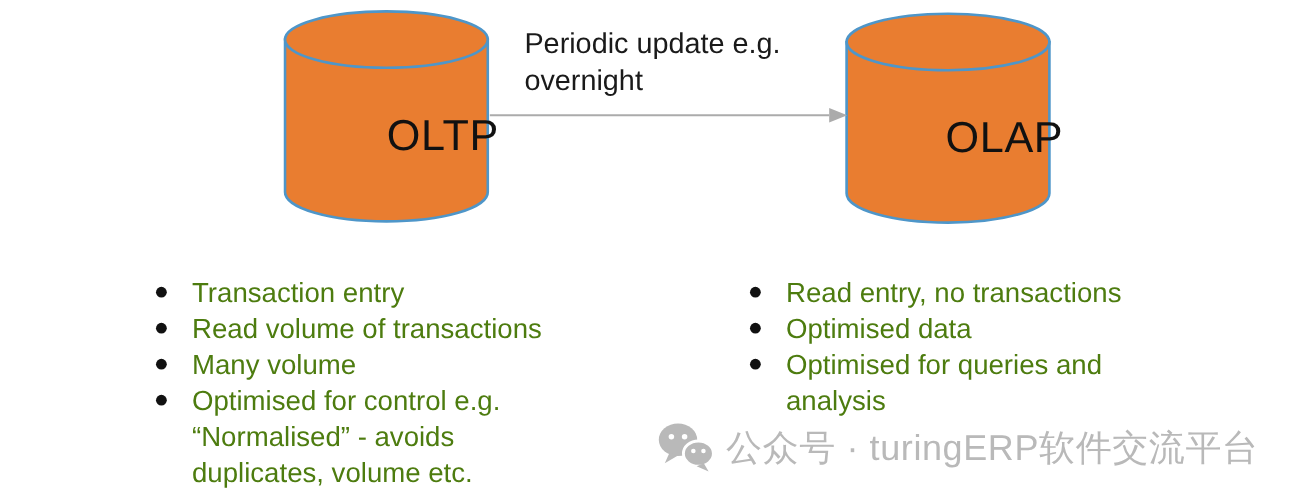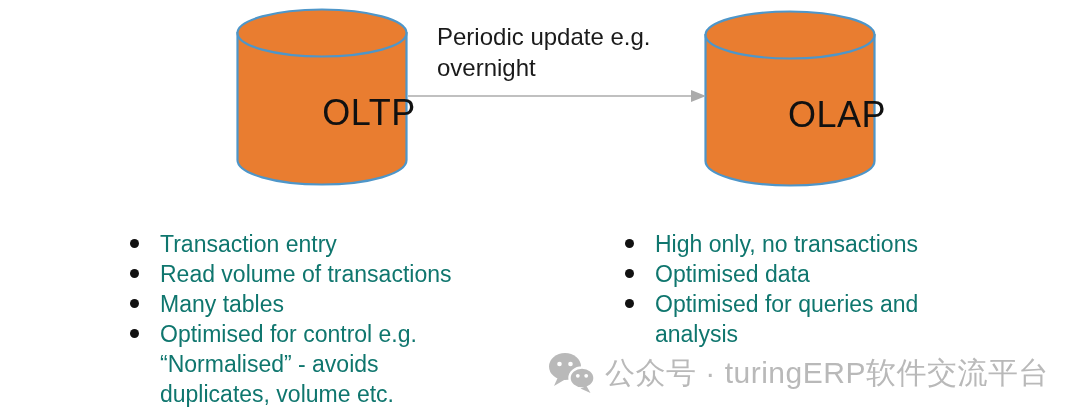--- a/index.html
+++ b/index.html
@@ -47,21 +47,21 @@
     margin: 0; padding: 0;
     list-style: none;
   }
   ul.bullets.left  { left: 130px; top: 229px; width: 352px; }
   ul.bullets.right { left: 625px; top: 229px; width: 352px; }
   ul.bullets li {
     display: flex;
     align-items: flex-start;
     font-size: 23px;
     line-height: 30px;
-    color: #0f766e;
+    color: #4d7c0f;
   }
   .bullet-dot {
     flex: none;
     width: 9px; height: 9px;
     margin-top: 10px;
     margin-right: 21px;
     border-radius: 50%;
     background: #111111;
   }
   .bullet-text { flex: 1 1 auto; }
@@ -112,32 +112,32 @@
     <li>
       <span class="bullet-dot"></span>
       <span class="bullet-text">Transaction entry</span>
     </li>
     <li>
       <span class="bullet-dot"></span>
       <span class="bullet-text">Read volume of transactions</span>
     </li>
     <li>
       <span class="bullet-dot"></span>
-      <span class="bullet-text">Many tables</span>
+      <span class="bullet-text">Many volume</span>
     </li>
     <li>
       <span class="bullet-dot"></span>
       <span class="bullet-text">Optimised for control e.g. “Normalised” - avoids duplicates, volume etc.</span>
     </li>
   </ul>
 
   <ul class="bullets right">
     <li>
       <span class="bullet-dot"></span>
-      <span class="bullet-text">High only, no transactions</span>
+      <span class="bullet-text">Read entry, no transactions</span>
     </li>
     <li>
       <span class="bullet-dot"></span>
       <span class="bullet-text">Optimised data</span>
     </li>
     <li>
       <span class="bullet-dot"></span>
       <span class="bullet-text">Optimised for queries and analysis</span>
     </li>
   </ul>

